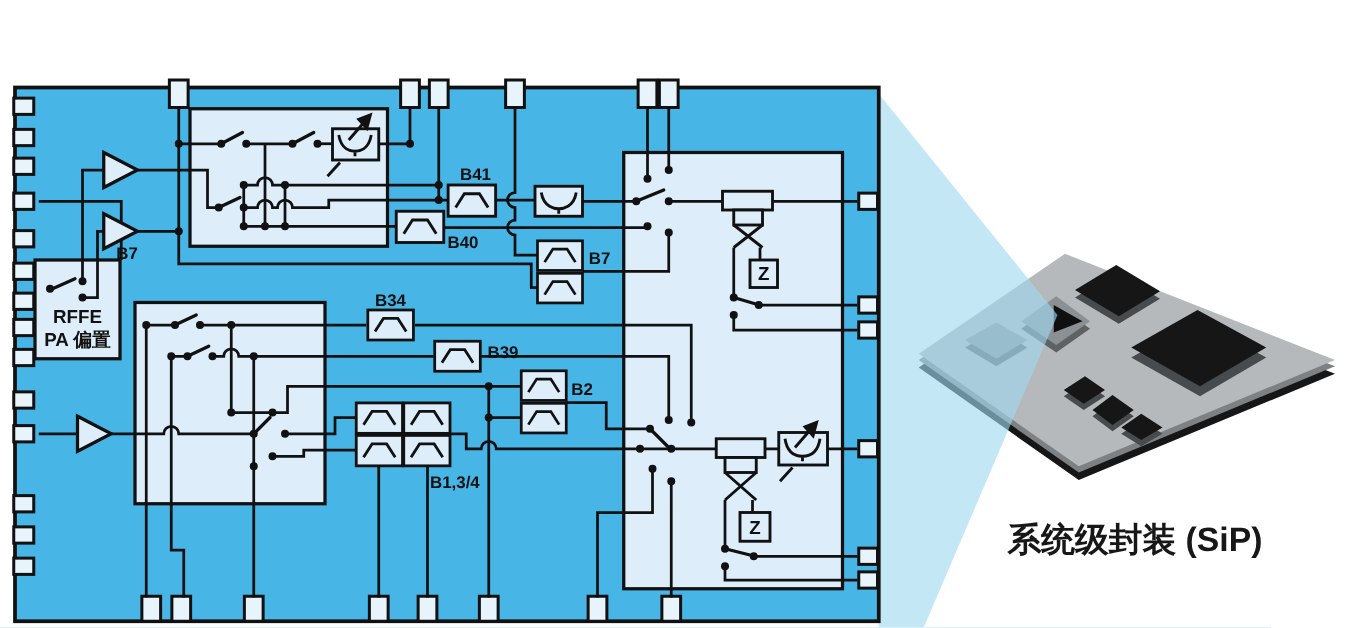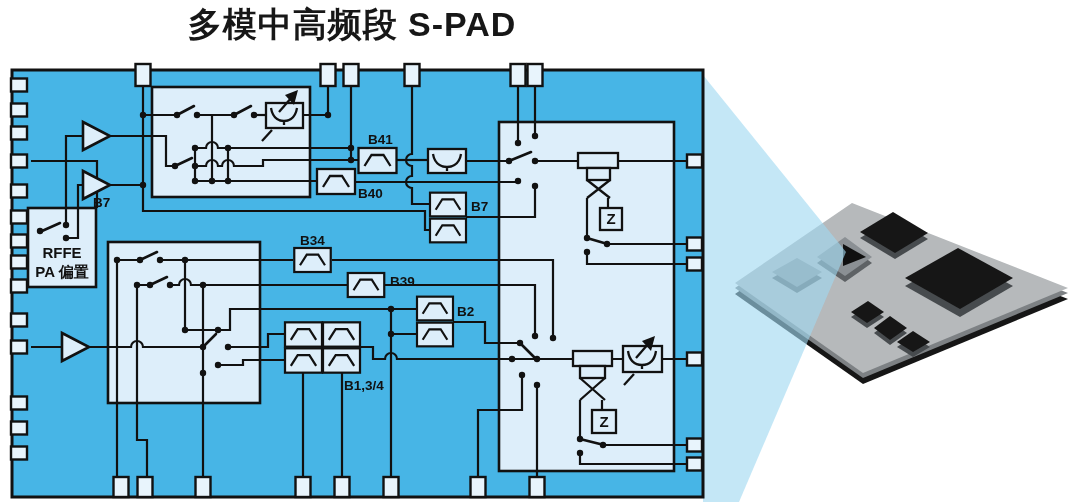--- a/index.html
+++ b/index.html
@@ -304,15 +304,15 @@
     <text class="lbl" x="390" y="286">B39</text>
     <text class="lbl" x="457" y="316">B2</text>
     <text class="lbl" x="344" y="390">B1,3/4</text>
     <text class="zlbl" x="611" y="224" text-anchor="middle">Z</text>
     <text class="zlbl" x="604" y="427" text-anchor="middle">Z</text>
     <text class="rlbl" x="62" y="258" text-anchor="middle">RFFE</text>
     <text class="rlbl" x="62" y="277" text-anchor="middle">PA 偏置</text>
   </g>
 </svg>
 
-<div class="title">多模中高频段 S-PAD</div>
+<div class="sip-label">系统级封装 (SiP)</div>
 
 </div>
 
 </body></html>

